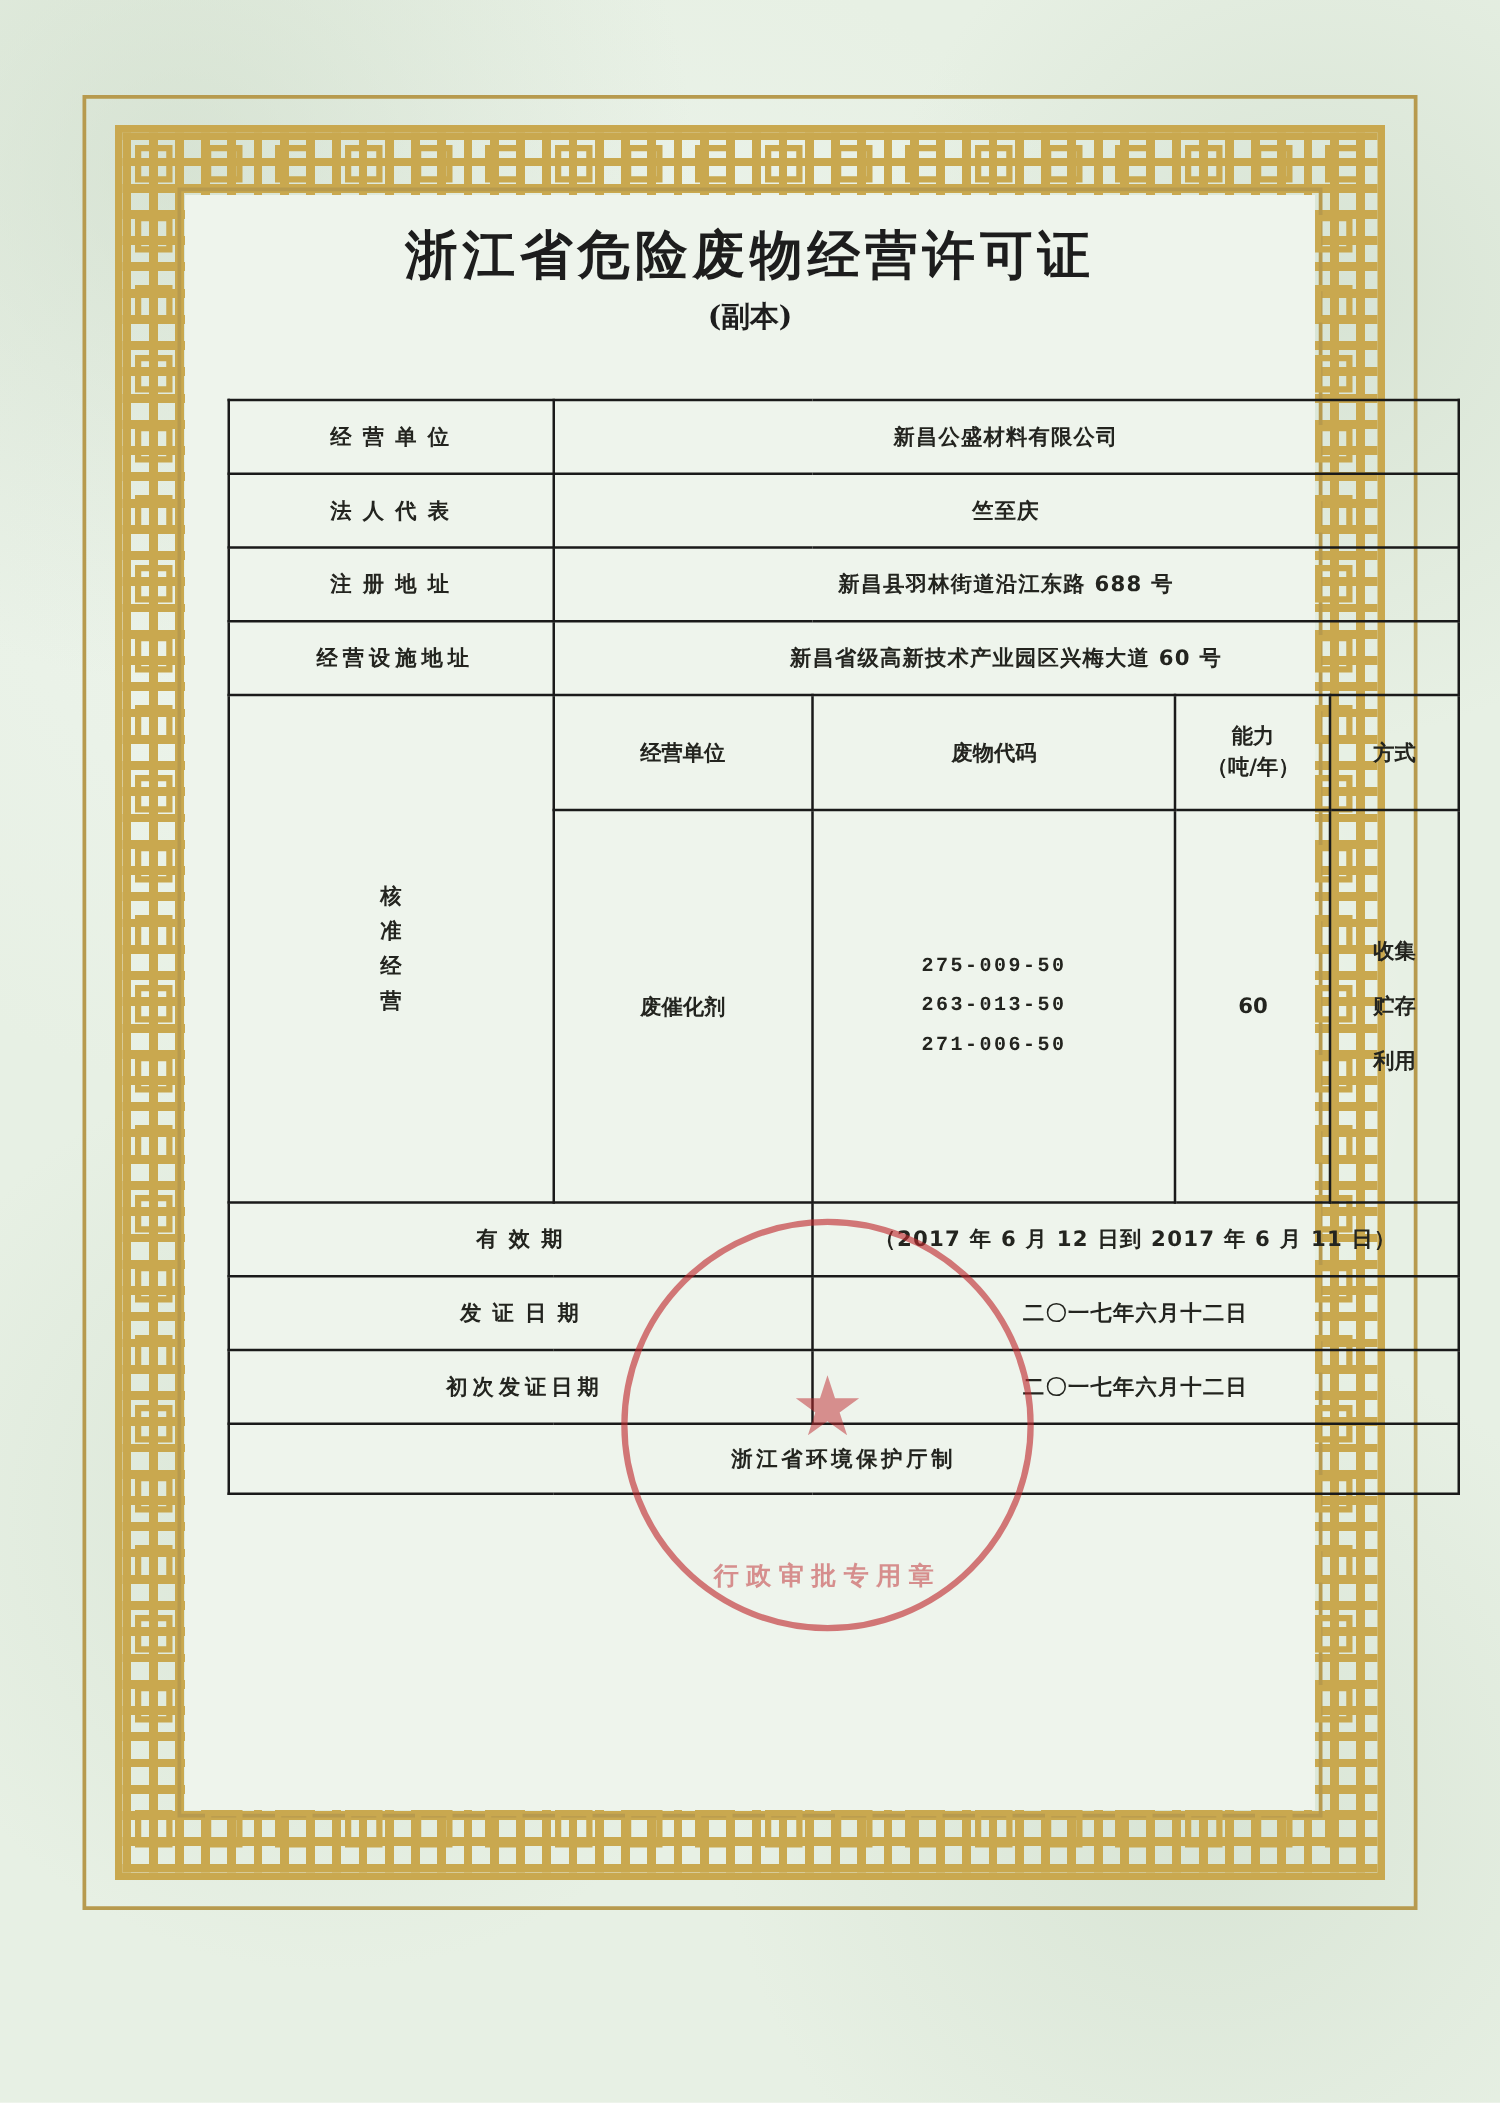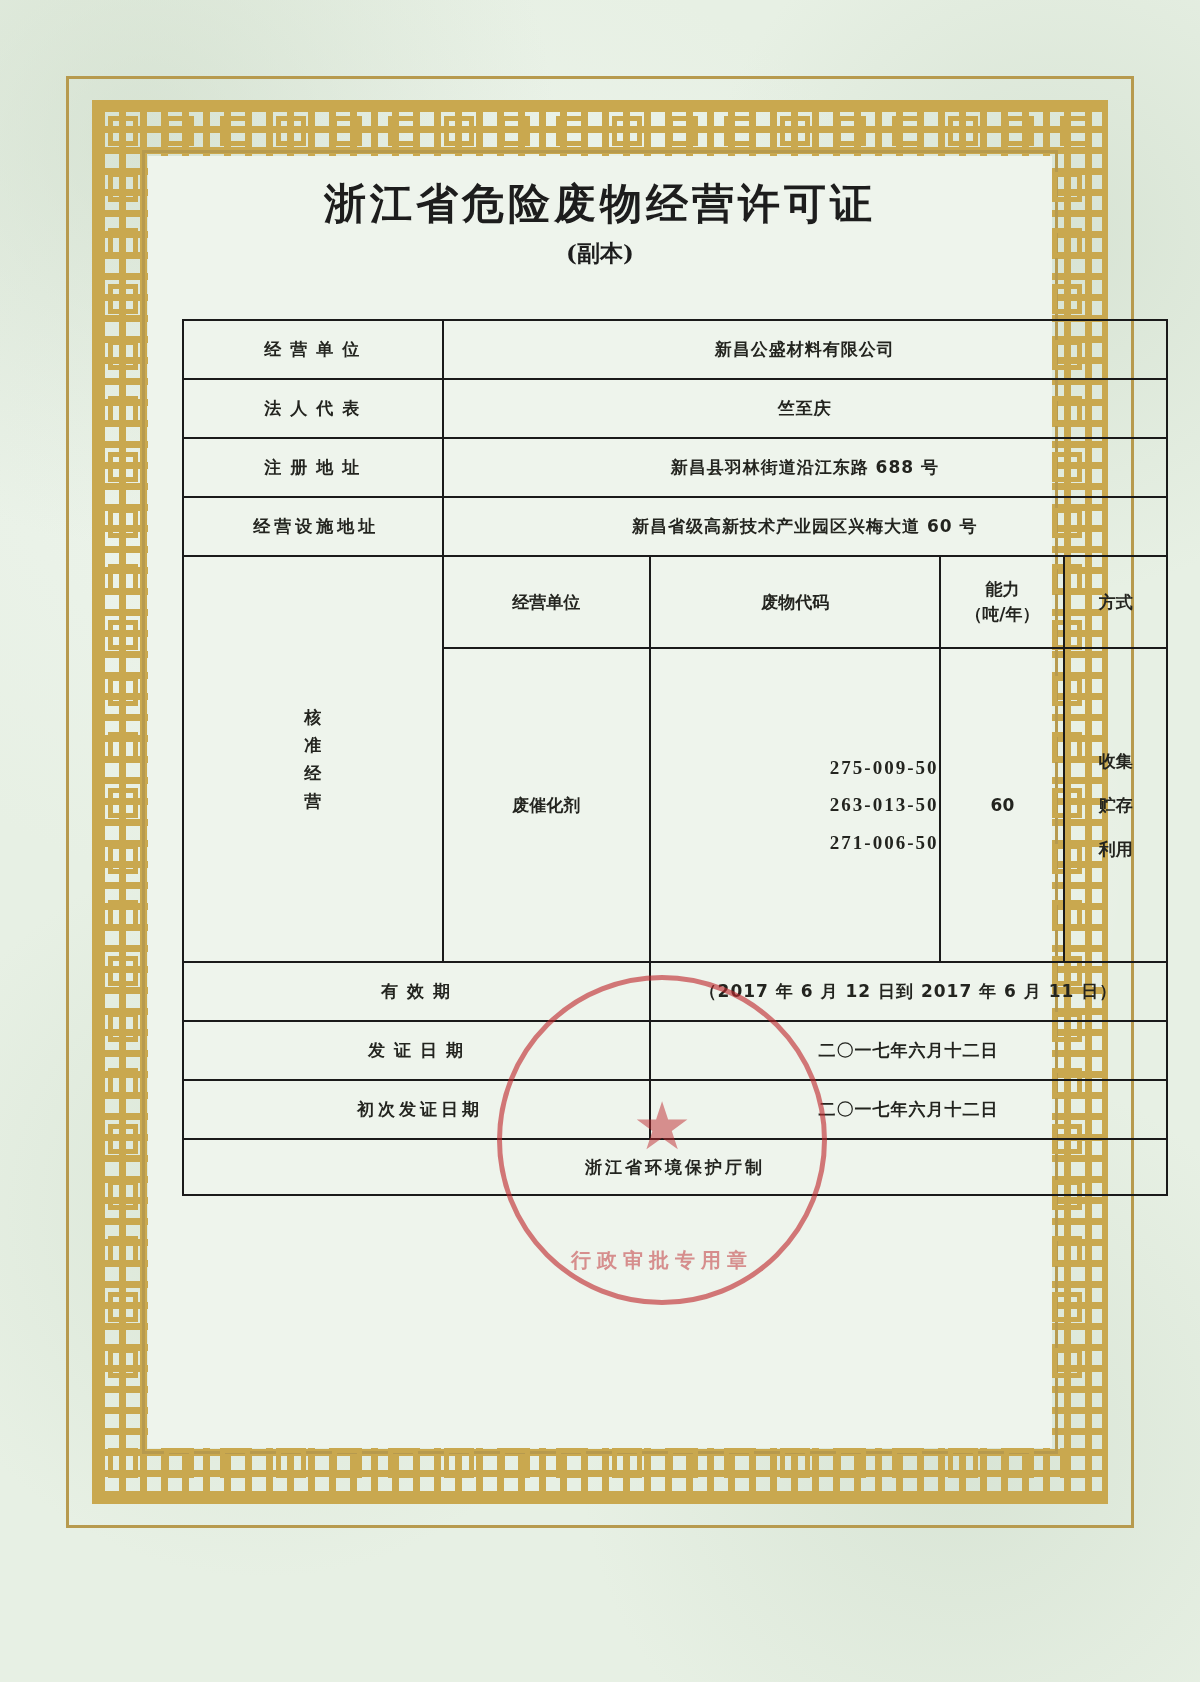--- a/index.html
+++ b/index.html
@@ -157,21 +157,21 @@
     line-height: 1.65;
   }
 
   .col-type { width: 190px; }
   .col-code { width: 268px; }
   .col-cap  { width: 112px; }
   .col-mode { width: 92px; }
 
   .cap-head span { display: block; line-height: 1.5; }
   .mode-cell span { display: block; line-height: 2.6; }
-  .codes span { display: block; line-height: 1.95; letter-spacing: 2px; font-family: Liberation Serif, serif; font-size: 19px; text-align: right;}
+  .codes span { display: block; line-height: 1.95; letter-spacing: 2px; font-family: Liberation Mono, monospace; font-size: 16px;}
 
   .row-sm { height: 52px; }
   .footer-row td { height: 52px; letter-spacing: 3px; }
 
   
   .seal {
     position: absolute;
     left: 497px;
     top: 975px;
     width: 320px;

